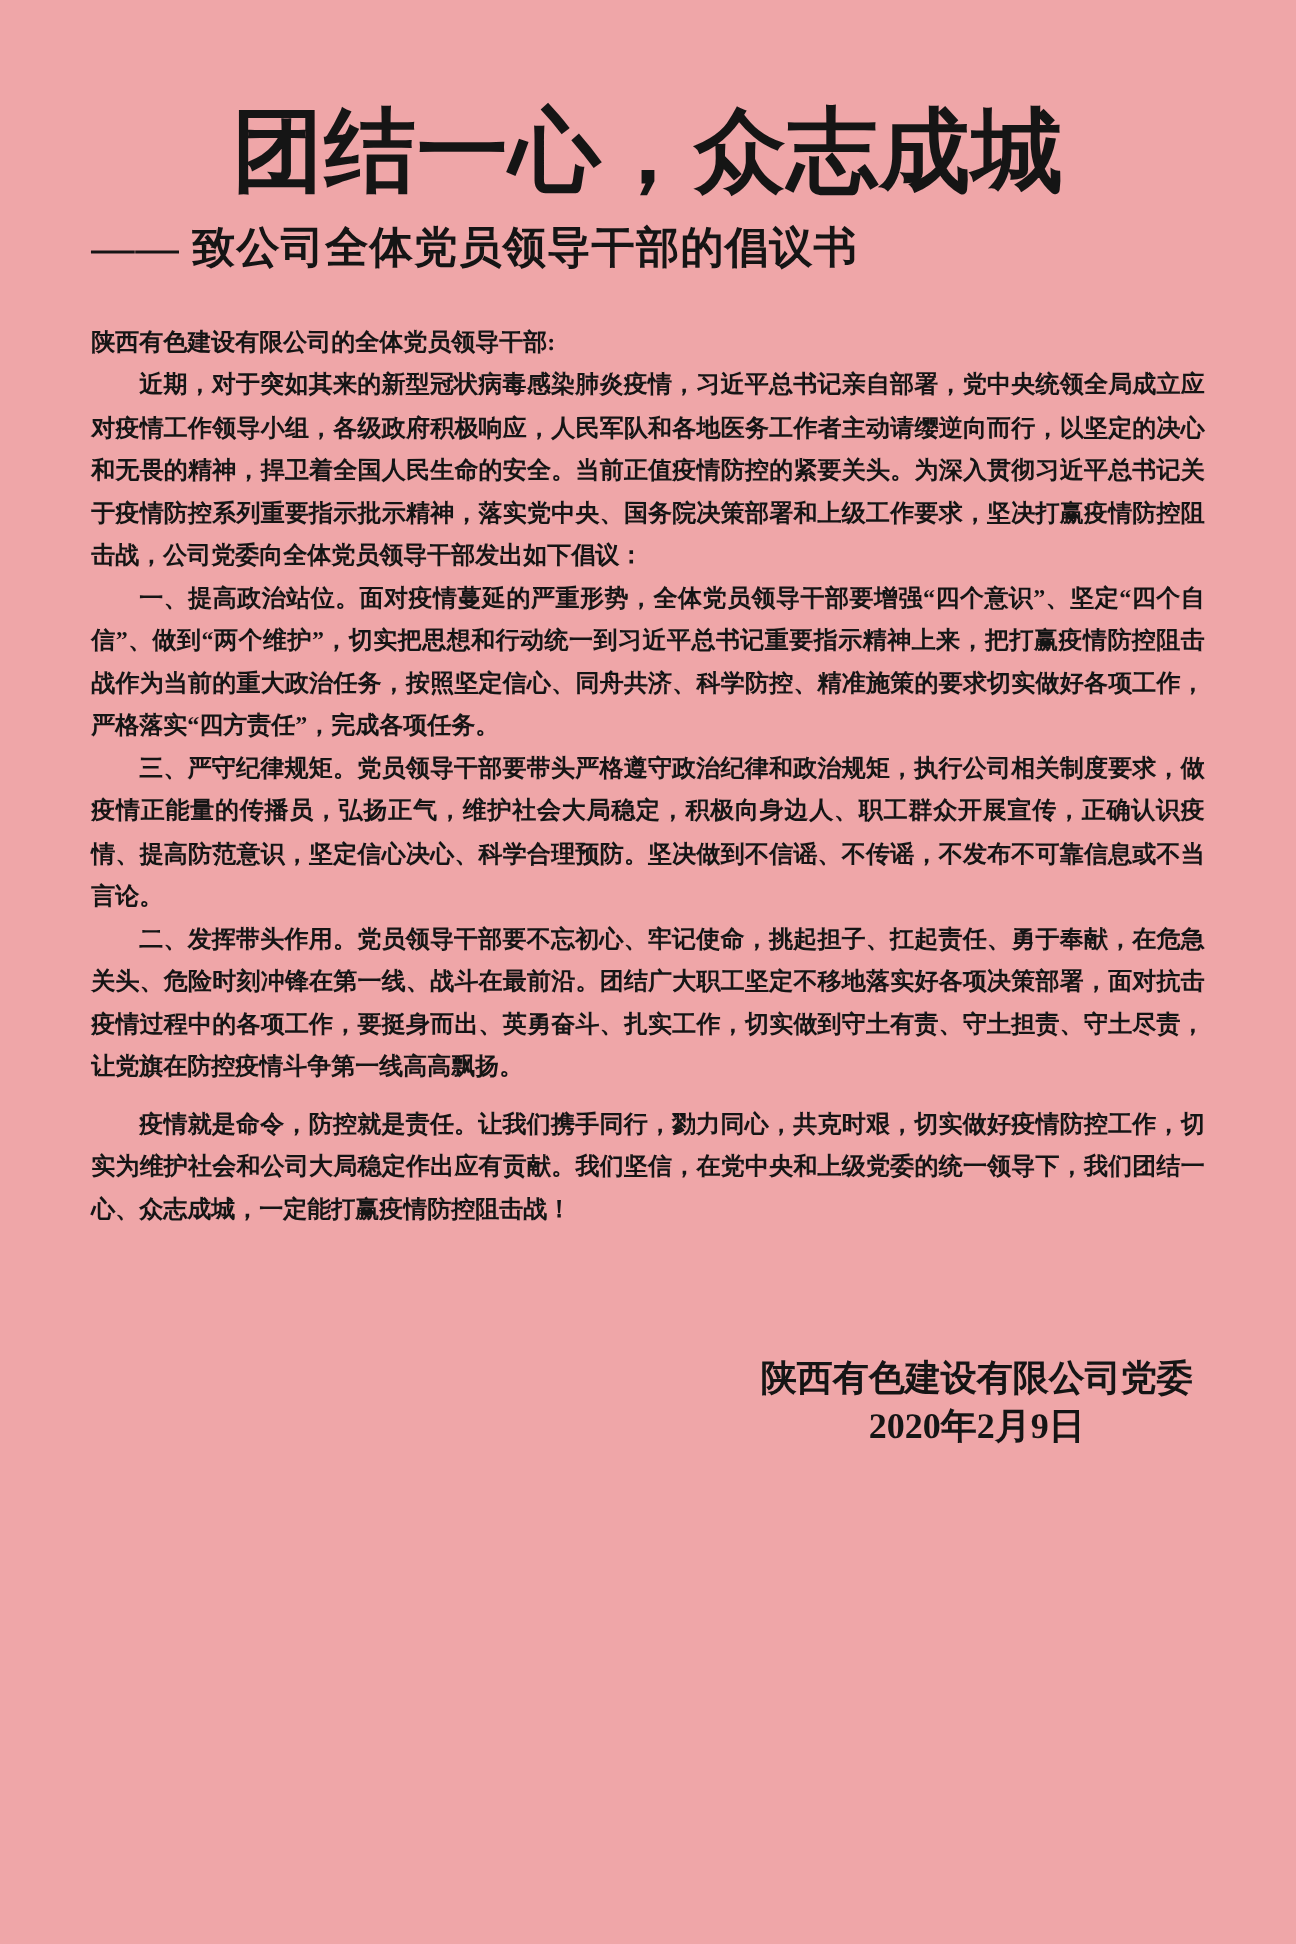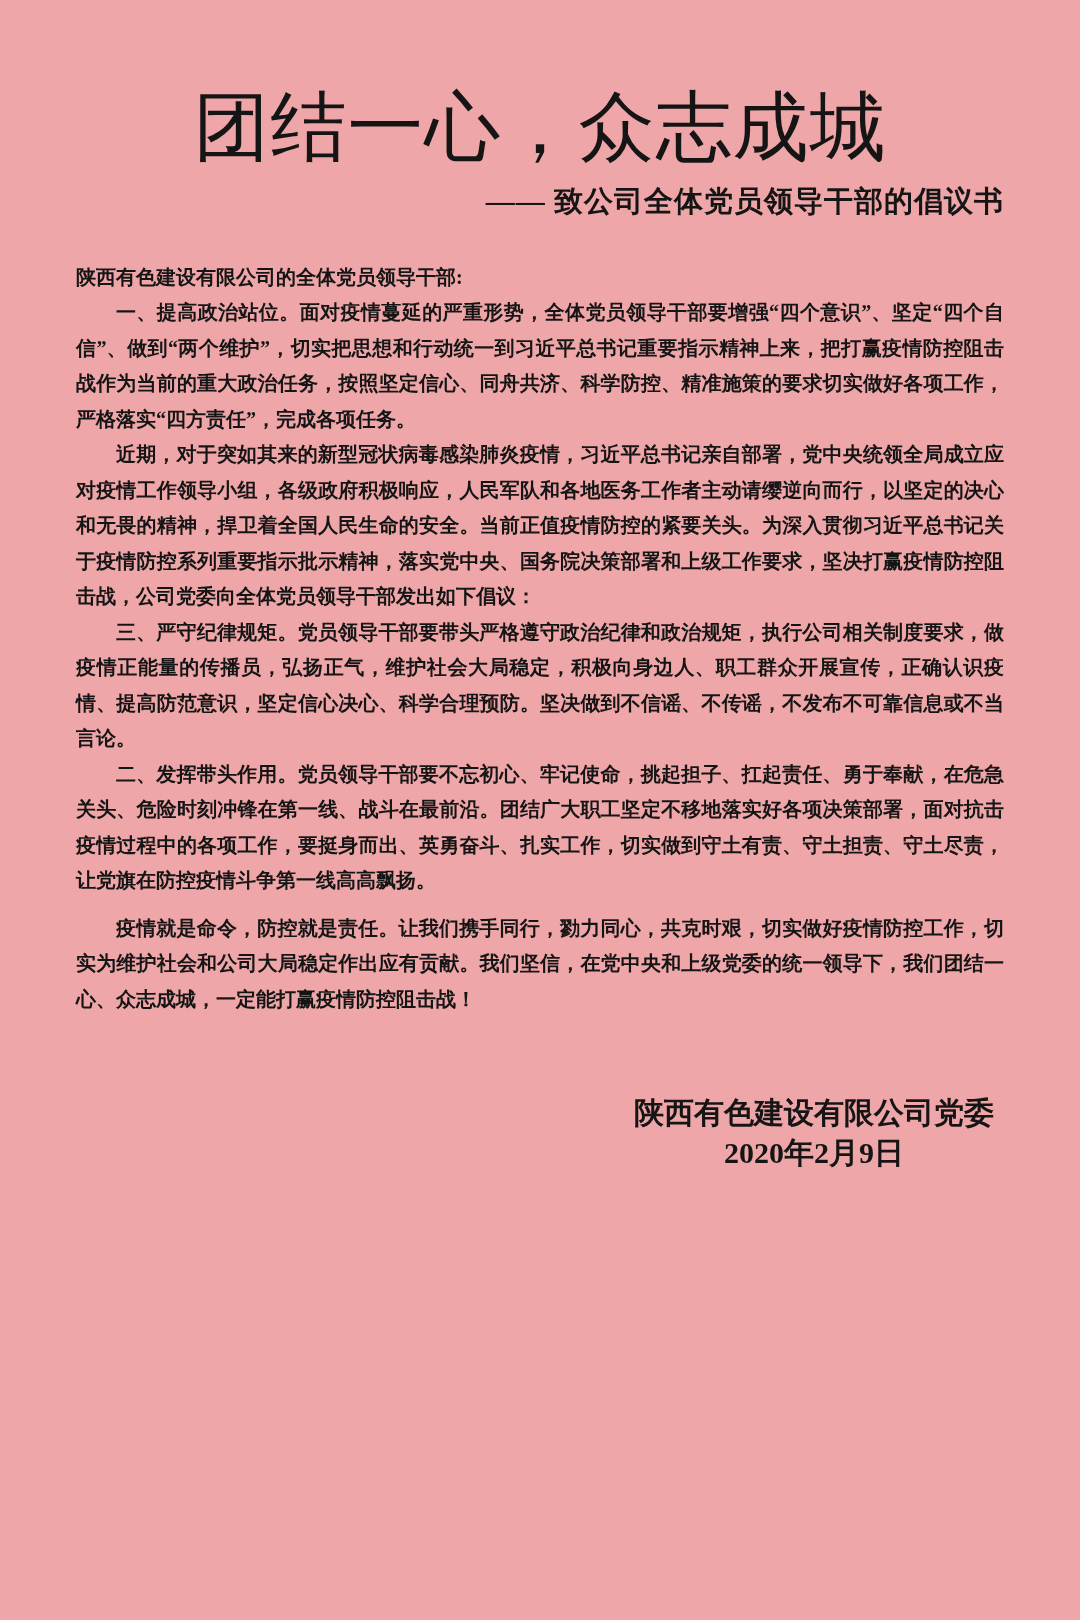--- a/index.html
+++ b/index.html
@@ -17,29 +17,29 @@
   .page {
     box-sizing: border-box;
     width: 1080px;
     height: 1620px;
     padding: 50px 76px 0 76px;
   }
   .doc-title {
     margin-top: 38px;
     text-align: center;
     font-size: 76px;
-    font-weight: normal;
+    font-weight: bold;
     letter-spacing: 1px;
     line-height: 1.05;
     white-space: nowrap;
   }
   .doc-subtitle {
     margin-top: 14px;
-    text-align: right;
-    font-size: 29px;
+    text-align: left;
+    font-size: 36px;
     font-weight: bold;
     letter-spacing: 1px;
     white-space: nowrap;
   }
   .doc-body {
     margin-top: 38px;
     font-size: 20px;
     font-weight: bold;
     line-height: 35.5px;
     text-align: justify;
@@ -49,21 +49,21 @@
     padding: 0;
     text-indent: 2em;
   }
   p.salutation {
     text-indent: 0;
   }
   p.closing-para {
     margin-top: 12px;
   }
   .signature-area {
-    margin-top: 76px;
+    margin-top: 103px;
     display: flex;
     flex-direction: column;
     align-items: flex-end;
     padding-right: 10px;
   }
   .signature-inner {
     text-align: center;
     font-size: 30px;
     font-weight: bold;
     line-height: 40px;
@@ -73,22 +73,22 @@
 <body style="background: rgb(239, 166, 168); color: rgb(21, 21, 21);">
 
 <div class="page">
 
   <div class="doc-title">团结一心，众志成城</div>
 
   <div class="doc-subtitle">—— 致公司全体党员领导干部的倡议书</div>
 
   <div class="doc-body">
     <p class="salutation">陕西有色建设有限公司的全体党员领导干部:</p>
+    <p>近期，对于突如其来的新型冠状病毒感染肺炎疫情，习近平总书记亲自部署，党中央统领全局成立应对疫情工作领导小组，各级政府积极响应，人民军队和各地医务工作者主动请缨逆向而行，以坚定的决心和无畏的精神，捍卫着全国人民生命的安全。当前正值疫情防控的紧要关头。为深入贯彻习近平总书记关于疫情防控系列重要指示批示精神，落实党中央、国务院决策部署和上级工作要求，坚决打赢疫情防控阻击战，公司党委向全体党员领导干部发出如下倡议：</p>
     <p>一、提高政治站位。面对疫情蔓延的严重形势，全体党员领导干部要增强“四个意识”、坚定“四个自信”、做到“两个维护”，切实把思想和行动统一到习近平总书记重要指示精神上来，把打赢疫情防控阻击战作为当前的重大政治任务，按照坚定信心、同舟共济、科学防控、精准施策的要求切实做好各项工作，严格落实“四方责任”，完成各项任务。</p>
-    <p>近期，对于突如其来的新型冠状病毒感染肺炎疫情，习近平总书记亲自部署，党中央统领全局成立应对疫情工作领导小组，各级政府积极响应，人民军队和各地医务工作者主动请缨逆向而行，以坚定的决心和无畏的精神，捍卫着全国人民生命的安全。当前正值疫情防控的紧要关头。为深入贯彻习近平总书记关于疫情防控系列重要指示批示精神，落实党中央、国务院决策部署和上级工作要求，坚决打赢疫情防控阻击战，公司党委向全体党员领导干部发出如下倡议：</p>
     <p>三、严守纪律规矩。党员领导干部要带头严格遵守政治纪律和政治规矩，执行公司相关制度要求，做疫情正能量的传播员，弘扬正气，维护社会大局稳定，积极向身边人、职工群众开展宣传，正确认识疫情、提高防范意识，坚定信心决心、科学合理预防。坚决做到不信谣、不传谣，不发布不可靠信息或不当言论。</p>
     <p>二、发挥带头作用。党员领导干部要不忘初心、牢记使命，挑起担子、扛起责任、勇于奉献，在危急关头、危险时刻冲锋在第一线、战斗在最前沿。团结广大职工坚定不移地落实好各项决策部署，面对抗击疫情过程中的各项工作，要挺身而出、英勇奋斗、扎实工作，切实做到守土有责、守土担责、守土尽责，让党旗在防控疫情斗争第一线高高飘扬。</p>
     <p class="closing-para">疫情就是命令，防控就是责任。让我们携手同行，勠力同心，共克时艰，切实做好疫情防控工作，切实为维护社会和公司大局稳定作出应有贡献。我们坚信，在党中央和上级党委的统一领导下，我们团结一心、众志成城，一定能打赢疫情防控阻击战！</p>
   </div>
 
   <div class="signature-area">
     <div class="signature-inner">
       <div>陕西有色建设有限公司党委</div>
       <div>2020年2月9日</div>
     </div>

